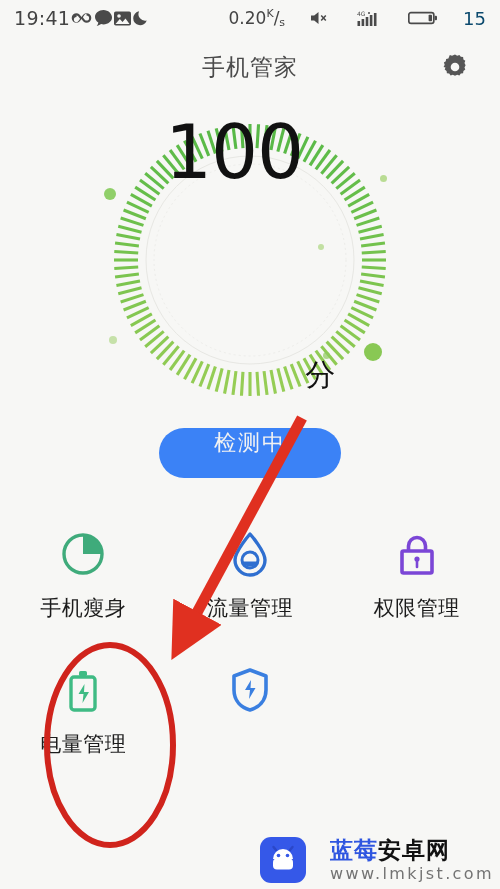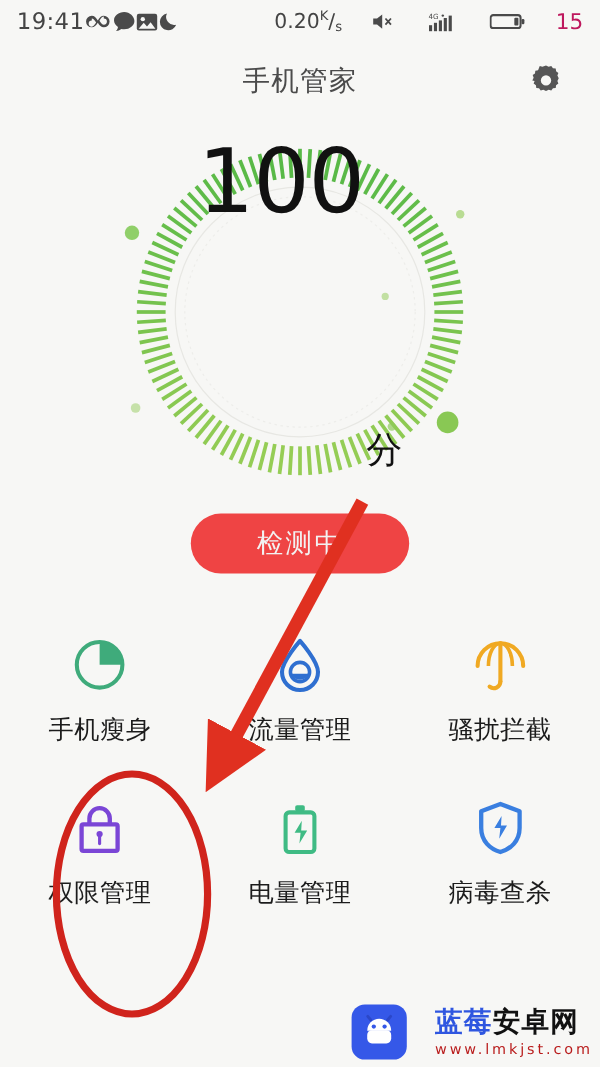--- a/index.html
+++ b/index.html
@@ -16,21 +16,21 @@
     position:absolute; top:0; left:0; width:500px; height:36px;
     display:flex; align-items:center; justify-content:space-between;
     padding:0 14px; color:#4a4a4a;
   }
   .sb-left{ display:flex; align-items:center; }
   .sb-right{ display:flex; align-items:center; gap:25px; }
   .sb-time{ font-size:19px; letter-spacing:.3px; color:#444; }
   .sb-speed{ font-size:17px; color:#444; }
   .sb-speed sup{ font-size:11px; }
   .sb-speed sub{ font-size:11px; vertical-align:-2px; }
-  .sb-batt-num{ font-size:18px; color:#be185d; }
+  .sb-batt-num{ font-size:18px; color:#0c4a6e; }
   .ico{ display:inline-flex; align-items:center; }
 
   
   .titlebar{
     position:absolute; top:36px; left:0; width:500px; height:62px;
     display:flex; align-items:center; justify-content:center;
   }
   .app-title{ font-size:23px; color:#4b4b4b; letter-spacing:1px; }
   .gear-btn{
     position:absolute; right:28px; top:50%; transform:translateY(-50%);
@@ -54,21 +54,21 @@
     line-height:1; font-family:"DejaVu Sans","Liberation Sans",sans-serif;
   }
   .score-unit{ font-size:30px; color:#111; align-self:flex-end; margin-bottom:9px; margin-left:2px; }
 
   .dot{ position:absolute; border-radius:50%; }
 
   
   .scan-btn{
     position:absolute; left:50%; transform:translateX(-50%);
     top:428px; width:182px; height:50px; border-radius:26px;
-    background:#ef4444; display:flex; align-items:center; justify-content:center;
+    background:#3b82f6; display:flex; align-items:flex-start; justify-content:center;
     cursor:pointer; border:none;
   }
   .scan-btn span{ font-size:22px; color:#f2f2f2; letter-spacing:2px; }
 
   
   .grid{
     position:absolute; left:0; top:528px; width:500px;
     display:grid; grid-template-columns:repeat(3,1fr);
     row-gap:42px;
   }
@@ -88,21 +88,21 @@
     display:flex; align-items:center; gap:24px;
   }
   .wm-badge{
     width:46px; height:46px; border-radius:11px; background:#3558e8;
     display:flex; align-items:center; justify-content:center;
   }
   .wm-text{ display:flex; flex-direction:column; line-height:1; }
   .wm-title{ font-size:23px; font-weight:bold; letter-spacing:1px; }
   .wm-title .b{ color:#2f56e0; }
   .wm-title .k{ color:#111; }
-  .wm-url{ font-size:12px; color:#b91c1c; letter-spacing:2.4px; margin-top:4px; }
+  .wm-url{ font-size:16px; color:#737373; letter-spacing:2.4px; margin-top:4px; }
 </style>
 </head>
 <body>
 
 <div class="statusbar">
   <div class="sb-left">
     <span class="sb-time">19:41</span>
     <span class="ico">
       <svg width="24" height="16" viewBox="0 0 24 16">
           <path d="M6.5 3.2a4.8 4.8 0 100 9.6c2.2 0 3.4-1.6 5-3.9 1.5 2.3 2.8 3.9 5 3.9a4.8 4.8 0 100-9.6c-2.2 0-3.5 1.6-5 3.9C9.9 4.8 8.7 3.2 6.5 3.2zm0 2.2c1.3 0 2.1 1.1 3.6 3.4-1.5 2.3-2.3 3.4-3.6 3.4a2.6 2.6 0 110-5.2zm10 0a2.6 2.6 0 110 5.2c-1.3 0-2.1-1.1-3.6-3.4 1.5-2.3 2.3-3.4 3.6-3.4z" fill="#4a4a4a"></path>
@@ -317,31 +317,20 @@
           <path d="M26 6 C26 6 11 23 11 32 a15 15 0 0030 0C41 23 26 6 26 6z" fill="none" stroke="#2f6fd0" stroke-width="3.4" stroke-linejoin="round"></path>
           <circle cx="26" cy="32" r="8" fill="none" stroke="#2f6fd0" stroke-width="3"></circle>
           <path d="M18.6 33.5a8 8 0 0014.8 0z" fill="#2f6fd0"></path>
         </svg>
       </div>
       <div class="cell-label">流量管理</div>
     </div>
     <div class="cell">
       <div class="cell-icon">
         <svg width="52" height="52" viewBox="0 0 52 52">
-          <path d="M7 27a19 19 0 0138 0" fill="none" stroke="#f0a922" stroke-width="3.4" stroke-linecap="round"></path>
-          <path d="M26 8v32" stroke="#f0a922" stroke-width="3.4" stroke-linecap="round"></path>
-          <path d="M26 40a5.5 5.5 0 01-9 4.2" fill="none" stroke="#f0a922" stroke-width="3.4" stroke-linecap="round"></path>
-          <path d="M16 27a10 19 0 0120 0" fill="none" stroke="#f0a922" stroke-width="3"></path>
-        </svg>
-      </div>
-      <div class="cell-label">骚扰拦截</div>
-    </div>
-    <div class="cell">
-      <div class="cell-icon">
-        <svg width="52" height="52" viewBox="0 0 52 52">
           <rect x="11" y="23" width="30" height="22" rx="1.5" fill="none" stroke="#7b46d6" stroke-width="3.6"></rect>
           <path d="M17.5 23v-5a8.5 8.5 0 0117 0v5" fill="none" stroke="#7b46d6" stroke-width="3.6"></path>
           <circle cx="26" cy="31" r="2.6" fill="#7b46d6"></circle>
           <path d="M26 33v6" stroke="#7b46d6" stroke-width="2.6" stroke-linecap="round"></path>
         </svg>
       </div>
       <div class="cell-label">权限管理</div>
     </div>
     <div class="cell">
       <div class="cell-icon">
@@ -353,21 +342,20 @@
       </div>
       <div class="cell-label">电量管理</div>
     </div>
     <div class="cell">
       <div class="cell-icon">
         <svg width="52" height="52" viewBox="0 0 52 52">
           <path d="M26 6 L42 12 v14 c0 11-7.5 17.5-16 20-8.5-2.5-16-9-16-20V12z" fill="none" stroke="#3a7fe0" stroke-width="3.6" stroke-linejoin="round"></path>
           <path d="M27 16l-6 10h5l-1 9 6.5-11h-5z" fill="#3a7fe0"></path>
         </svg>
       </div>
-      <div class="cell-label">病毒查杀</div>
     </div>
   </div>
 
 <svg class="annot" viewBox="0 0 500 889">
   <defs>
     <marker id="ah" markerWidth="5" markerHeight="5" refX="2.2" refY="2.5" orient="auto">
       <path d="M0,0 L5,2.5 L0,5 z" fill="#e03020"></path>
     </marker>
   </defs>
   <line id="annot-arrow" stroke="#e03020" stroke-width="11" marker-end="url(#ah)" x1="302" y1="418" x2="186" y2="633"></line>

